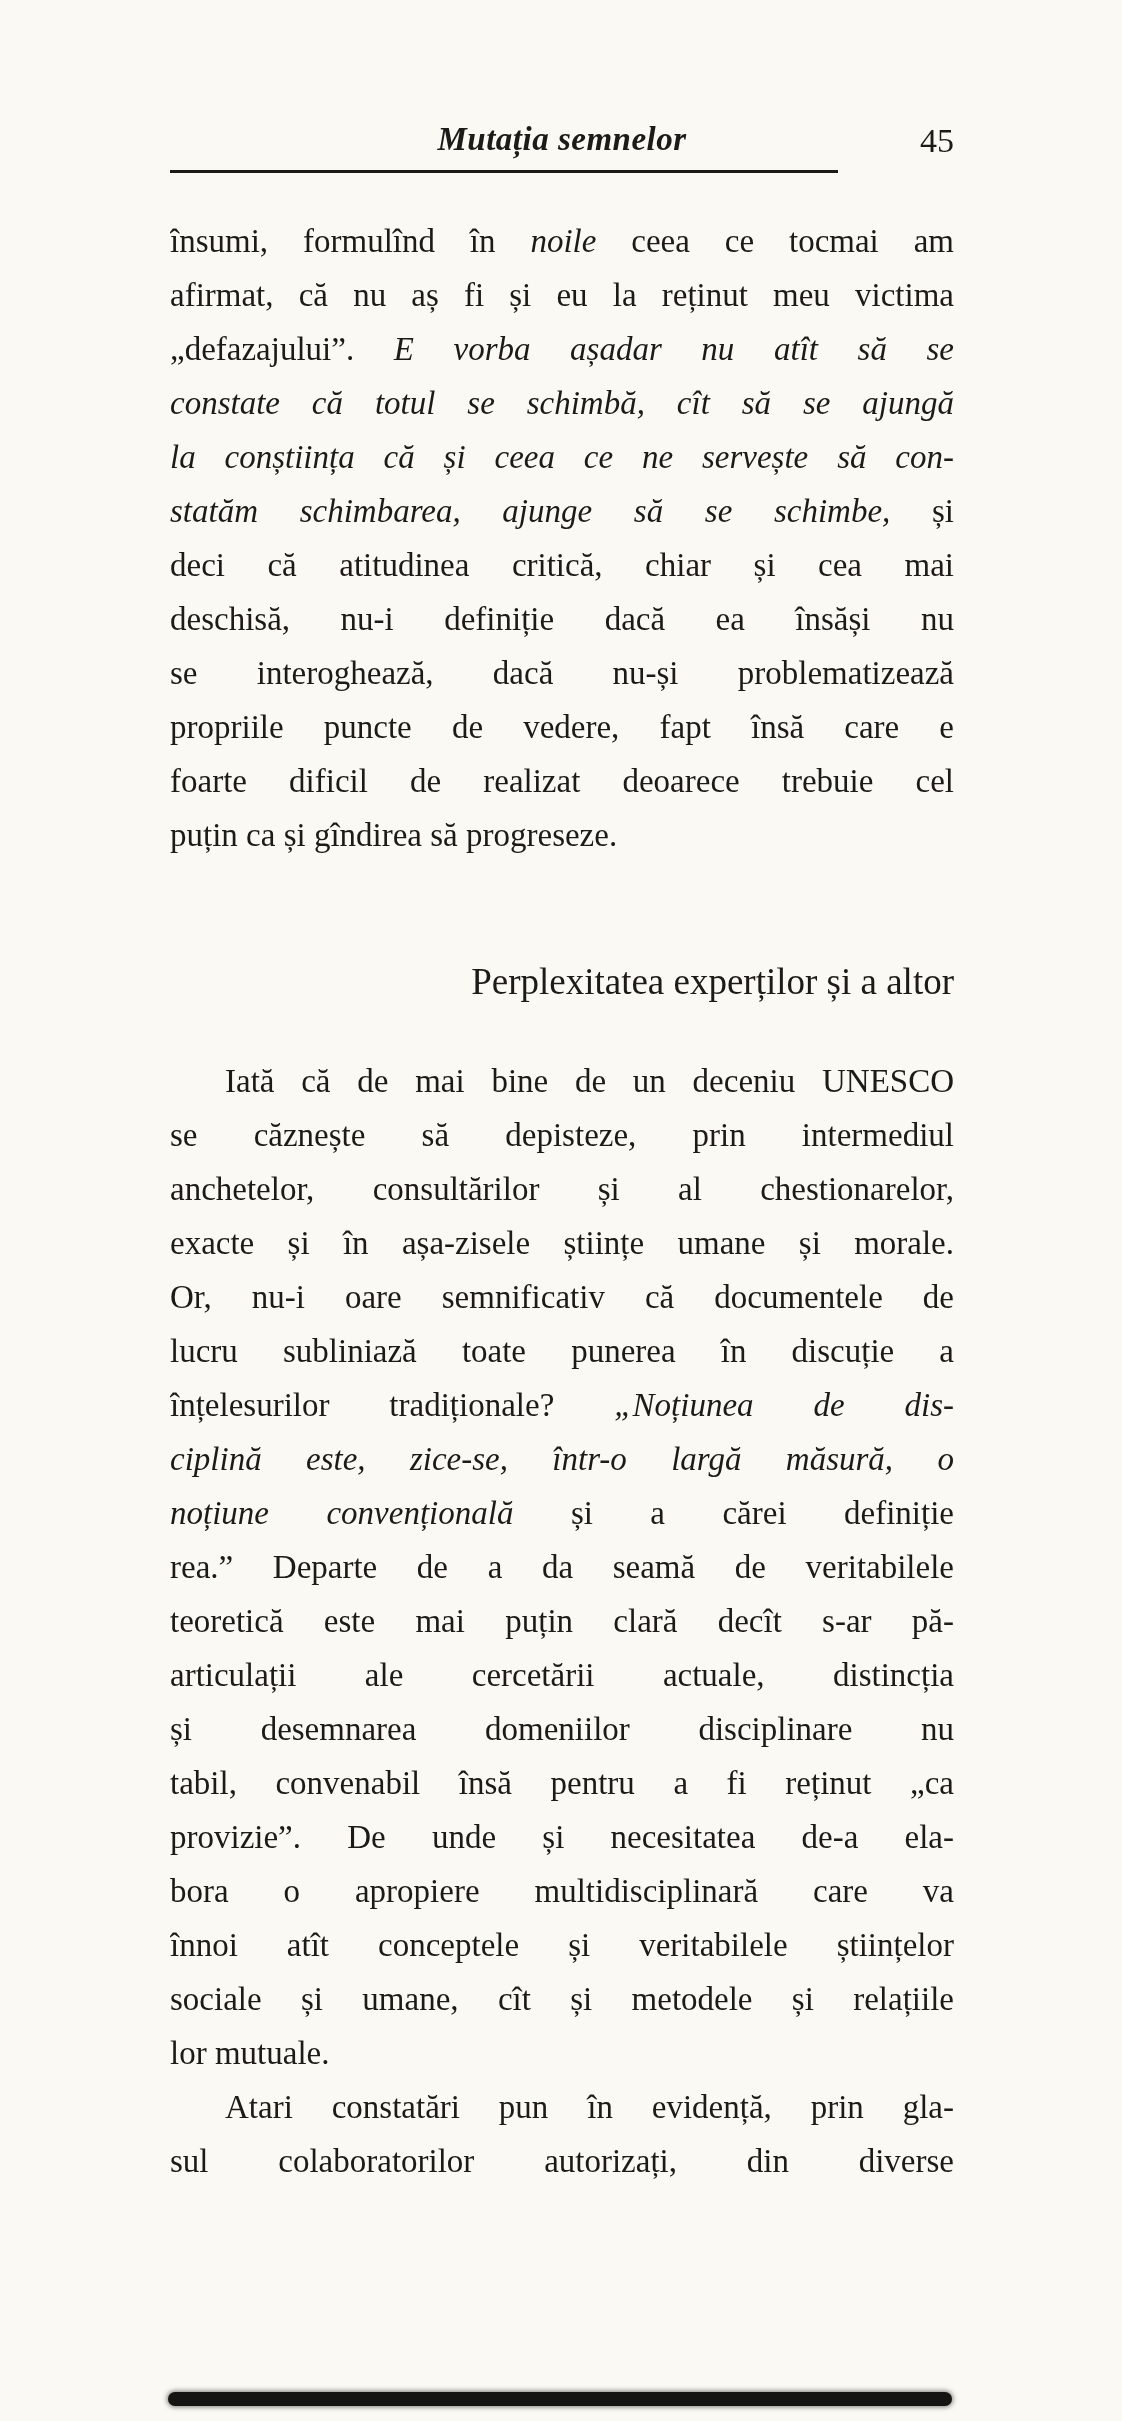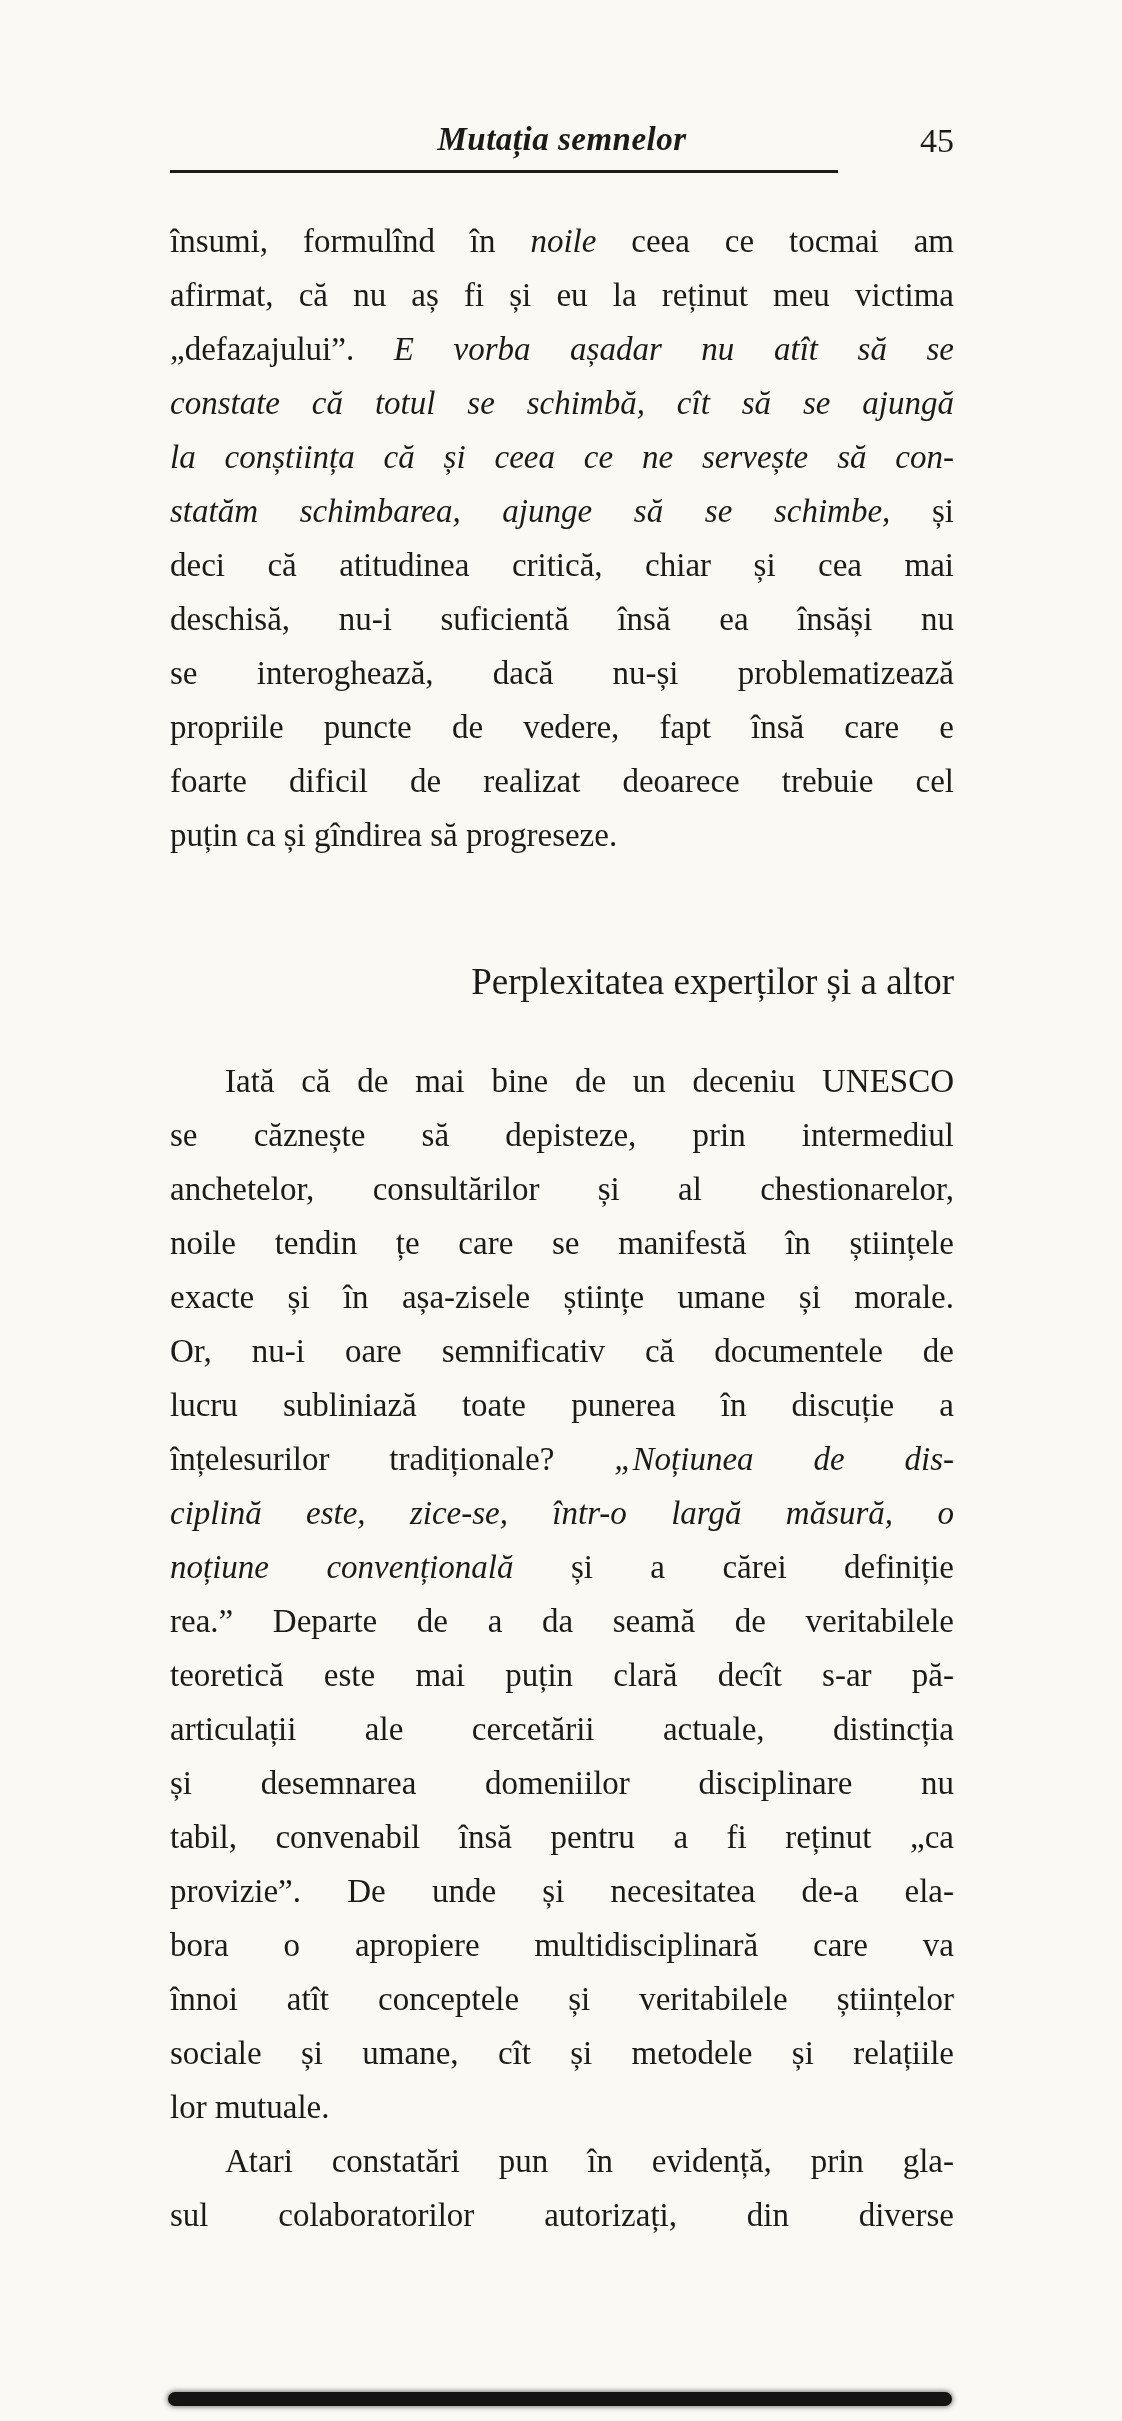--- a/index.html
+++ b/index.html
@@ -91,32 +91,31 @@
 
   <main class="body-text">
       <div class="paragraph">
         <div class="line"><span class="seg">însumi, formulînd în </span><span class="seg italic">noile</span><span class="seg"> ceea ce tocmai am</span></div>
         <div class="line"><span class="seg">afirmat, că nu aș fi și eu la reținut meu victima</span></div>
         <div class="line"><span class="seg">„defazajului”. </span><span class="seg italic">E vorba așadar nu atît să se</span></div>
         <div class="line"><span class="seg italic">constate că totul se schimbă, cît să se ajungă</span></div>
         <div class="line"><span class="seg italic">la conștiința că și ceea ce ne servește să con-</span></div>
         <div class="line"><span class="seg italic">statăm schimbarea, ajunge să se schimbe,</span><span class="seg"> și</span></div>
         <div class="line"><span class="seg">deci că atitudinea critică, chiar și cea mai</span></div>
-        <div class="line"><span class="seg">deschisă, nu-i suficientă însă ea însăși nu</span></div>
+        <div class="line"><span class="seg">deschisă, nu-i definiție dacă ea însăși nu</span></div>
         <div class="line"><span class="seg">se interoghează, dacă nu-și problematizează</span></div>
         <div class="line"><span class="seg">propriile puncte de vedere, fapt însă care e</span></div>
         <div class="line"><span class="seg">foarte dificil de realizat deoarece trebuie cel</span></div>
         <div class="line end"><span class="seg">puțin ca și gîndirea să progreseze.</span></div>
       </div>
       <div class="section-heading">Perplexitatea experților și a altor</div>
       <div class="paragraph">
         <div class="line indent"><span class="seg">Iată că de mai bine de un deceniu UNESCO</span></div>
         <div class="line"><span class="seg">se căznește să depisteze, prin intermediul</span></div>
         <div class="line"><span class="seg">anchetelor, consultărilor și al chestionarelor,</span></div>
-        <div class="line"><span class="seg">noile tendin țe care se manifestă în științele</span></div>
         <div class="line"><span class="seg">exacte și în așa-zisele științe umane și morale.</span></div>
         <div class="line"><span class="seg">Or, nu-i oare semnificativ că documentele de</span></div>
         <div class="line"><span class="seg">lucru subliniază toate punerea în discuție a</span></div>
         <div class="line"><span class="seg">înțelesurilor tradiționale? </span><span class="seg italic">„Noțiunea de dis-</span></div>
         <div class="line"><span class="seg italic">ciplină este, zice-se, într-o largă măsură, o</span></div>
         <div class="line"><span class="seg italic">noțiune convențională</span><span class="seg"> și a cărei definiție</span></div>
         <div class="line"><span class="seg">rea.” Departe de a da seamă de veritabilele</span></div>
         <div class="line"><span class="seg">teoretică este mai puțin clară decît s-ar pă-</span></div>
         <div class="line"><span class="seg">articulații ale cercetării actuale, distincția</span></div>
         <div class="line"><span class="seg">și desemnarea domeniilor disciplinare nu</span></div>

